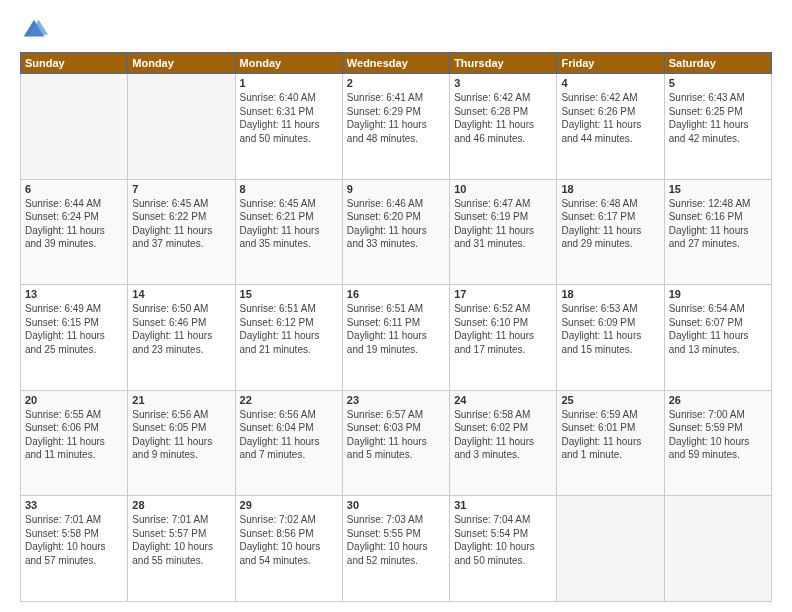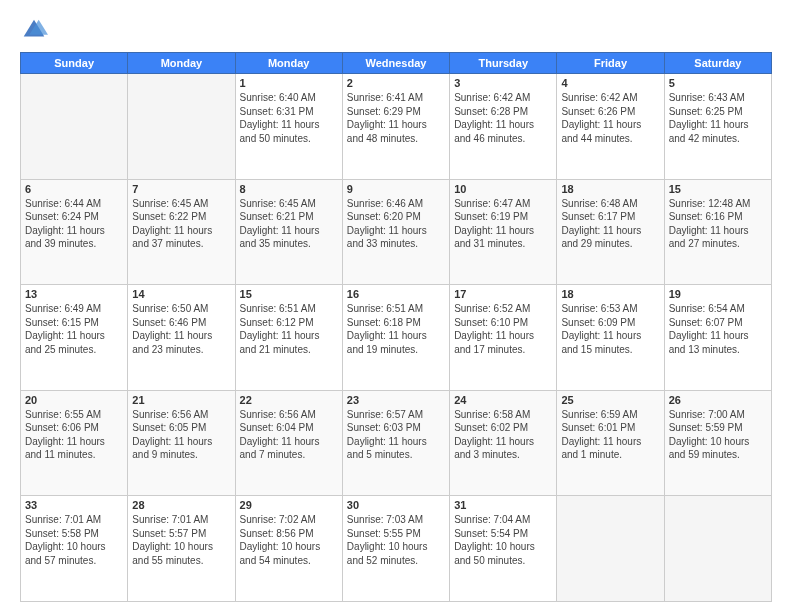--- a/index.html
+++ b/index.html
@@ -61,26 +61,26 @@
       color: #555;
     }
     .calendar {
       flex: 1;
       border: 1px solid #ccc;
       border-collapse: collapse;
       width: 100%;
       table-layout: fixed;
     }
     .calendar th {
-      background: #3b82f6;
+      background: #a16207;
       color: #fff;
       font-size: 11px;
       font-weight: bold;
       padding: 4px 4px;
-      text-align: center;
+      text-align: left;
       border: 1px solid #3a6ab0;
     }
     .calendar td {
       border: 1px solid #ccc;
       vertical-align: top;
       padding: 3px 4px;
       font-size: 9.5px;
       color: #333;
       background: #fff;
       height: 80px;
@@ -231,21 +231,21 @@
           </td>
           <td>
             <span class="day-num">15</span>
             <div class="day-info">Sunrise: 6:51 AM
 Sunset: 6:12 PM
 Daylight: 11 hours and 21 minutes.</div>
           </td>
           <td>
             <span class="day-num">16</span>
             <div class="day-info">Sunrise: 6:51 AM
-Sunset: 6:18 PM
+Sunset: 6:11 PM
 Daylight: 11 hours and 19 minutes.</div>
           </td>
           <td>
             <span class="day-num">17</span>
             <div class="day-info">Sunrise: 6:52 AM
 Sunset: 6:10 PM
 Daylight: 11 hours and 17 minutes.</div>
           </td>
           <td>
             <span class="day-num">18</span>

